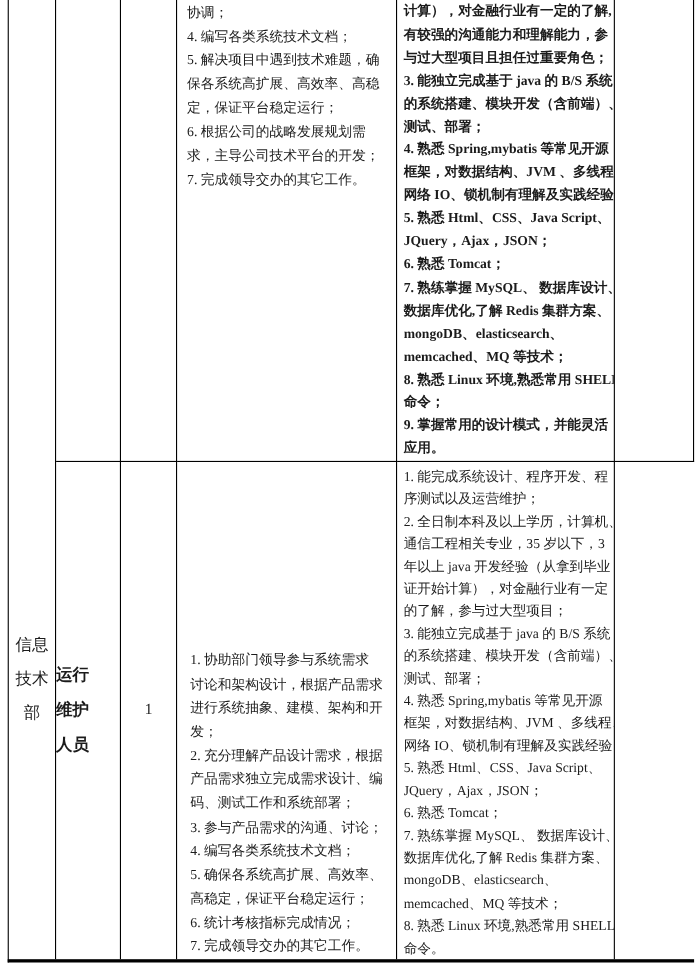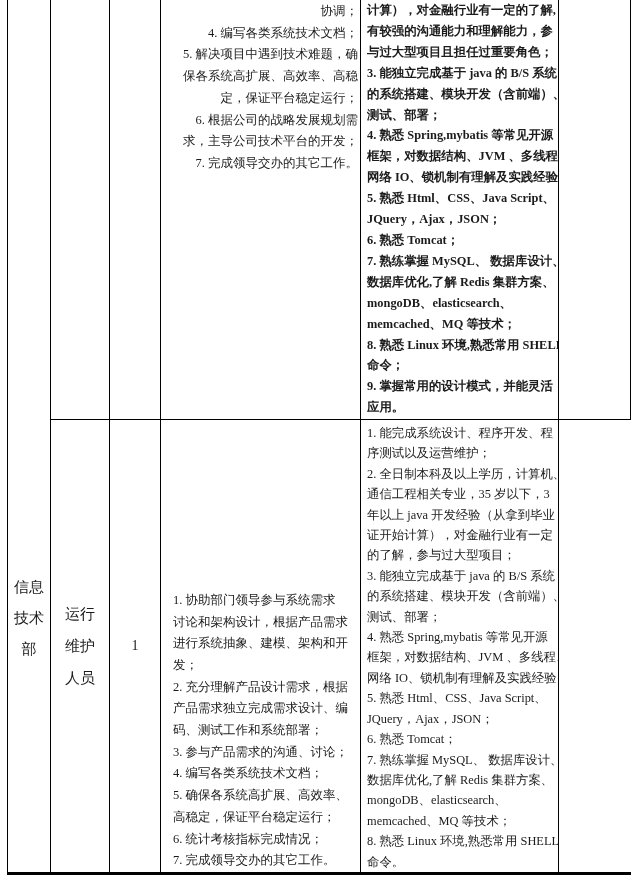--- a/index.html
+++ b/index.html
@@ -29,30 +29,30 @@
   .g-r1{grid-row:1} .g-r2{grid-row:2}
 
   .dept { grid-column:1; grid-row:1 / 3; position:relative; }
   .dept-text {
     position:absolute; top:572px; left:0; width:100%;
     text-align:center; font-size:15px; line-height:31px;
     white-space:pre-line;
   }
 
   .pos {
-    display:flex; align-items:center; justify-content:center;
+    display:flex; align-items:center; font-weight:bold;
   }
   .pos-text {
     text-align:center; font-size:15px; line-height:32px;
     white-space:pre-line;
   }
 
   .cnt { display:flex; align-items:center; justify-content:center; font-size:14px; }
 
-  .duties-r1 { padding:1px 2px 2px 9px;text-align:right; }
+  .duties-r1 { padding:1px 2px 2px 9px; }
   .duties-r1 .txt { font-size:12.5px; line-height:21.7px; white-space:pre; }
 
   .duties-r2 { display:flex; align-items:flex-end; padding-left:12px; padding-top:6px; }
   .duties-r2 .txt { font-size:12.5px; line-height:21.7px; white-space:pre; }
 
   .req-r1 { padding:0 2px 0 6px;font-weight:bold; }
   .req-r1 .txt { font-size:12.4px; line-height:20.9px; white-space:pre; }
 
   .req-r2 { padding:3px 2px 0 6px; }
   .req-r2 .txt { font-size:12.4px; line-height:20.4px; white-space:pre; }

